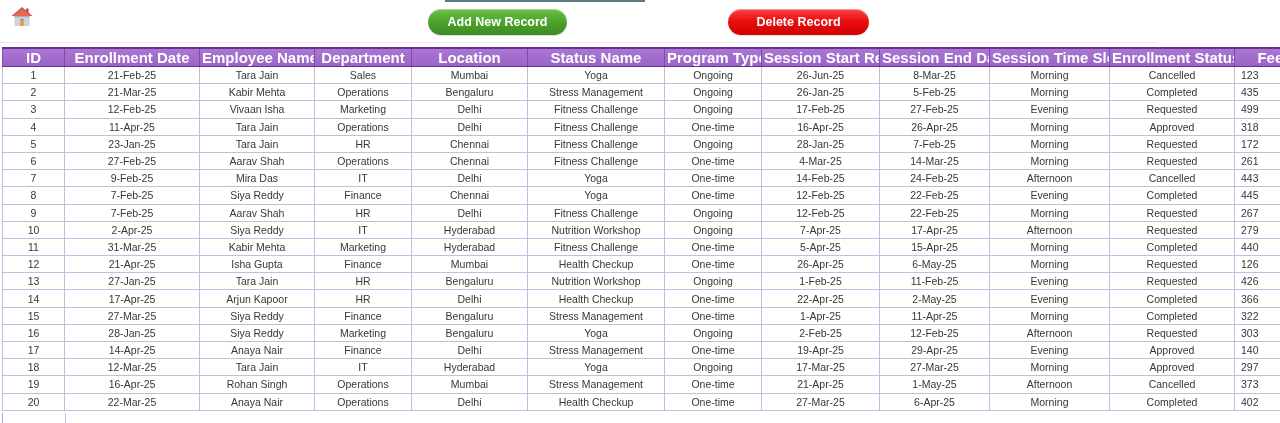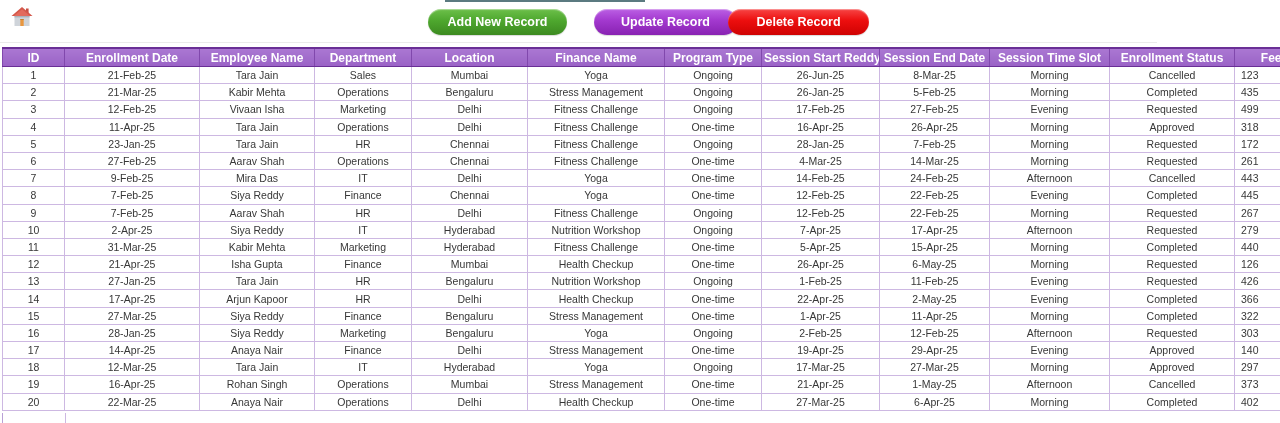--- a/index.html
+++ b/index.html
@@ -37,21 +37,21 @@
     position:absolute;top:47px;left:0;width:1280px;height:366px;overflow:hidden;
   }
   table.sheet{
     border-collapse:collapse;table-layout:fixed;width:1312px;margin-left:2px;
   }
   table.sheet th{
     background:linear-gradient(180deg,#aa77d2,#9a63c6);
     border-top:2.5px solid #6a2f96;
     border-left:1px solid #8148ad;border-right:1px solid #8148ad;
     border-bottom:1px solid #6a2f96;
-    color:#ffffff;font-size:12px;font-weight:bold;
+    color:#ffffff;font-size:15px;font-weight:bold;
     height:17px;padding:0 2px;text-align:center;
     white-space:nowrap;overflow:hidden;
   }
   table.sheet td{
     background:#ffffff;
     border:1px solid #cdb8e2;
     color:#373737;font-size:10.5px;height:16.2px;
     text-align:center;padding:0 2px;white-space:nowrap;overflow:hidden;
   }
   table.sheet td.fee-cell{text-align:left;padding-left:6px;}
@@ -73,21 +73,20 @@
         <polygon points="12,2 1.5,11 22.5,11" fill="#d3574a"></polygon>
         <polygon points="12,4.2 3.8,11 20.2,11" fill="#e26a5c"></polygon>
         <rect x="4.5" y="11" width="15" height="10" fill="#cfd4da"></rect>
         <rect x="4.5" y="11" width="15" height="1.4" fill="#aab1b9"></rect>
         <rect x="10.3" y="14" width="3.4" height="7" fill="#e8973f"></rect>
         <rect x="10.3" y="14" width="3.4" height="1" fill="#c87d2c"></rect>
       </svg>
     </span>
   </button>
   <button class="pill-btn btn-green">Add New Record</button>
-  <button class="pill-btn btn-purple">Update Record</button>
   <button class="pill-btn btn-red">Delete Record</button>
 </div>
 
 <div class="table-clip">
   <table class="sheet">
     <colgroup>
       <col style="width:62px">
         <col style="width:135px">
         <col style="width:115px">
       <col style="width:97px">
@@ -100,21 +99,21 @@
         <col style="width:125px">
         <col style="width:80px">
     </colgroup>
     <thead>
       <tr>
           <th>ID</th>
           <th>Enrollment Date</th>
           <th>Employee Name</th>
           <th>Department</th>
           <th>Location</th>
-          <th>Finance Name</th>
+          <th>Status Name</th>
           <th>Program Type</th>
           <th>Session Start Reddy</th>
           <th>Session End Date</th>
           <th>Session Time Slot</th>
           <th>Enrollment Status</th>
           <th>Fees</th>
         </tr>
     </thead>
     <tbody>
         <tr>

